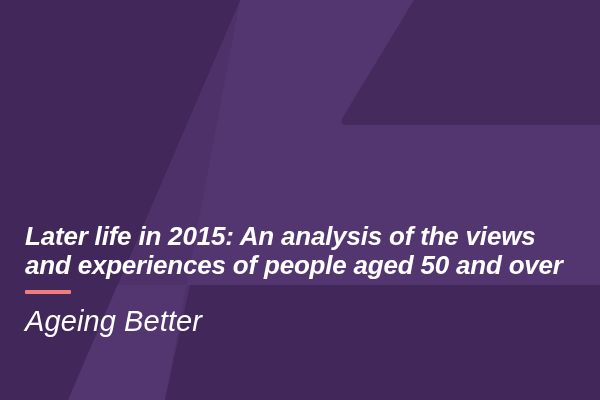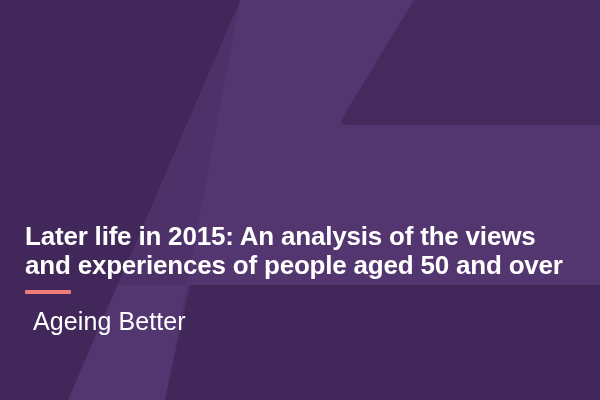--- a/index.html
+++ b/index.html
@@ -50,34 +50,34 @@
 
   #title-divider {
     margin-top: 10px;
     width: 46px;
     height: 4px;
     border-radius: 1px;
     background: #F07C7C;
   }
 
   #cover-subtitle {
-    margin: 8px;
+    margin: 0;
     margin-top: 13px;
     font-family: "Liberation Sans", sans-serif;
-    font-size: 25px;
+    font-size: 29px;
     line-height: 29px;
     font-weight: 400;
     color: #FFFFFF;
     letter-spacing: 0.1px;
   }
 </style>
 </head>
 <body>
 
-<div id="cover" style="background: #ef4444;">
+<div id="cover" style="background: #ef4444; font-style: italic;">
 
   <svg id="bg-layer" viewBox="0 0 600 400" preserveAspectRatio="none" aria-hidden="true">
 
     <rect x="0" y="0" width="600" height="400" fill="#42275A"></rect>
 
     <polygon points="240,0 600,0 600,400 165,400 68,400 240,0" fill="#4E3169"></polygon>
 
     <polygon points="240,0 414,0 342,125 600,125 600,285 95,285 68,400 165,400 240,0" fill="#533570"></polygon>
 
     <path d="M 414,0 L 600,0 L 600,125 L 348,125 Q 338,125 343,117 Z" fill="#452A5E"></path>

